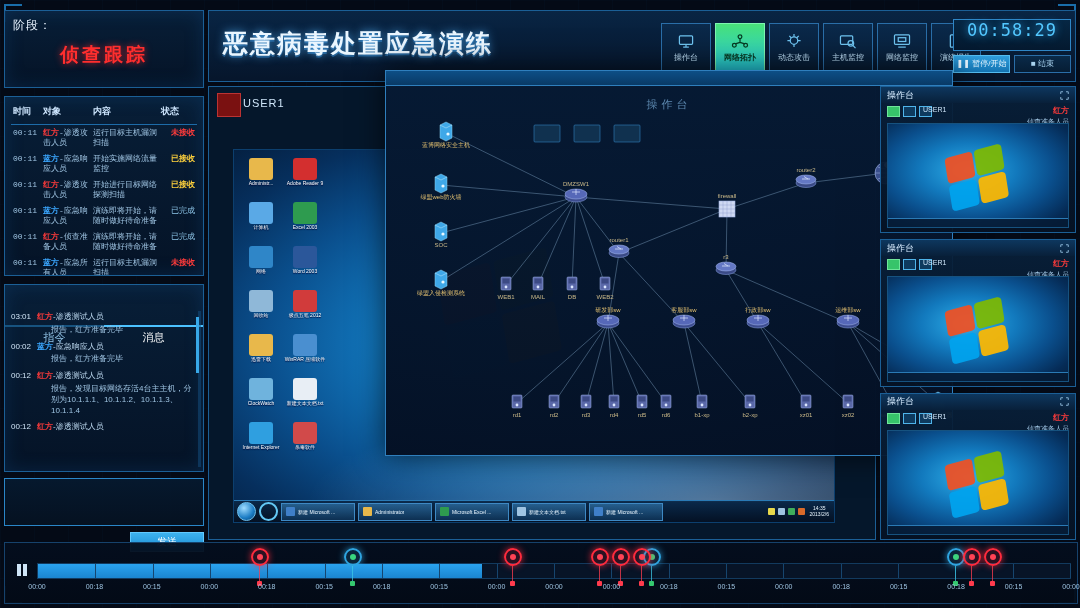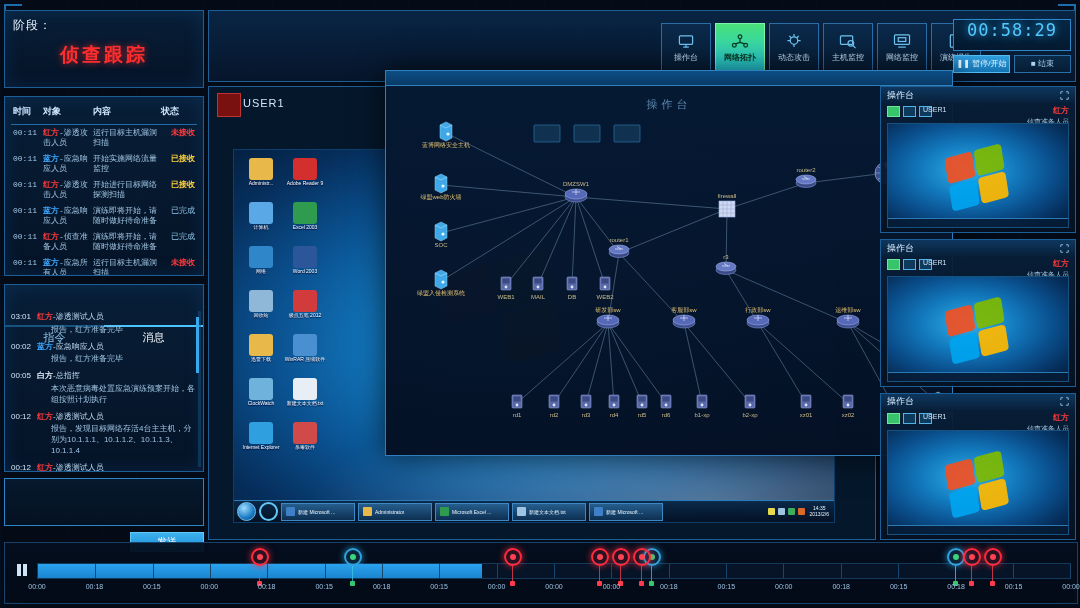--- a/index.html
+++ b/index.html
@@ -256,44 +256,41 @@
       <div class="msg-list" id="msg-list">
           <div class="msg">
      <span class="mt">03:01</span><span class="who red">红方</span><span>-渗透测试人员</span>
      <span class="body">报告，红方准备完毕</span>
    </div>
           <div class="msg">
      <span class="mt">00:02</span><span class="who blue">蓝方</span><span>-应急响应人员</span>
      <span class="body">报告，红方准备完毕</span>
    </div>
           <div class="msg">
-     <span class="mt">00:05</span><span class="who white">白方</span><span>-总指挥</span>
-     <span class="body">本次恶意病毒处置应急演练预案开始，各组按照计划执行</span>
-   </div>
-          <div class="msg">
      <span class="mt">00:12</span><span class="who red">红方</span><span>-渗透测试人员</span>
      <span class="body">报告，发现目标网络存活4台主主机，分别为10.1.1.1、10.1.1.2、10.1.1.3、10.1.1.4</span>
    </div>
           <div class="msg">
      <span class="mt">00:12</span><span class="who red">红方</span><span>-渗透测试人员</span>
      
    </div>
         <div class="scroll-rail">
           <div class="scroll-thumb"></div>
         </div>
       </div>
     </div>
 
     <div id="input-box" title=""></div>
     <div id="send-row">
       <div id="send-btn">发送</div>
     </div>
   </div>
 
   <div id="header">
+    <div id="title">恶意病毒处置应急演练</div>
     <div id="nav">
         <div class="nav-btn">
      <svg class="nav-ico" viewBox="0 0 20 17" fill="none" stroke="#6fc4f0" stroke-width="1.3">
             <rect x="3" y="3" width="14" height="9" rx="1"></rect>
             <path d="M7 15h6M10 12v3"></path>
           </svg>
      <span class="nlab">操作台</span>
    </div>
         <div class="nav-btn active">
      <svg class="nav-ico" viewBox="0 0 20 17" fill="none" stroke="#063b22" stroke-width="1.3">

